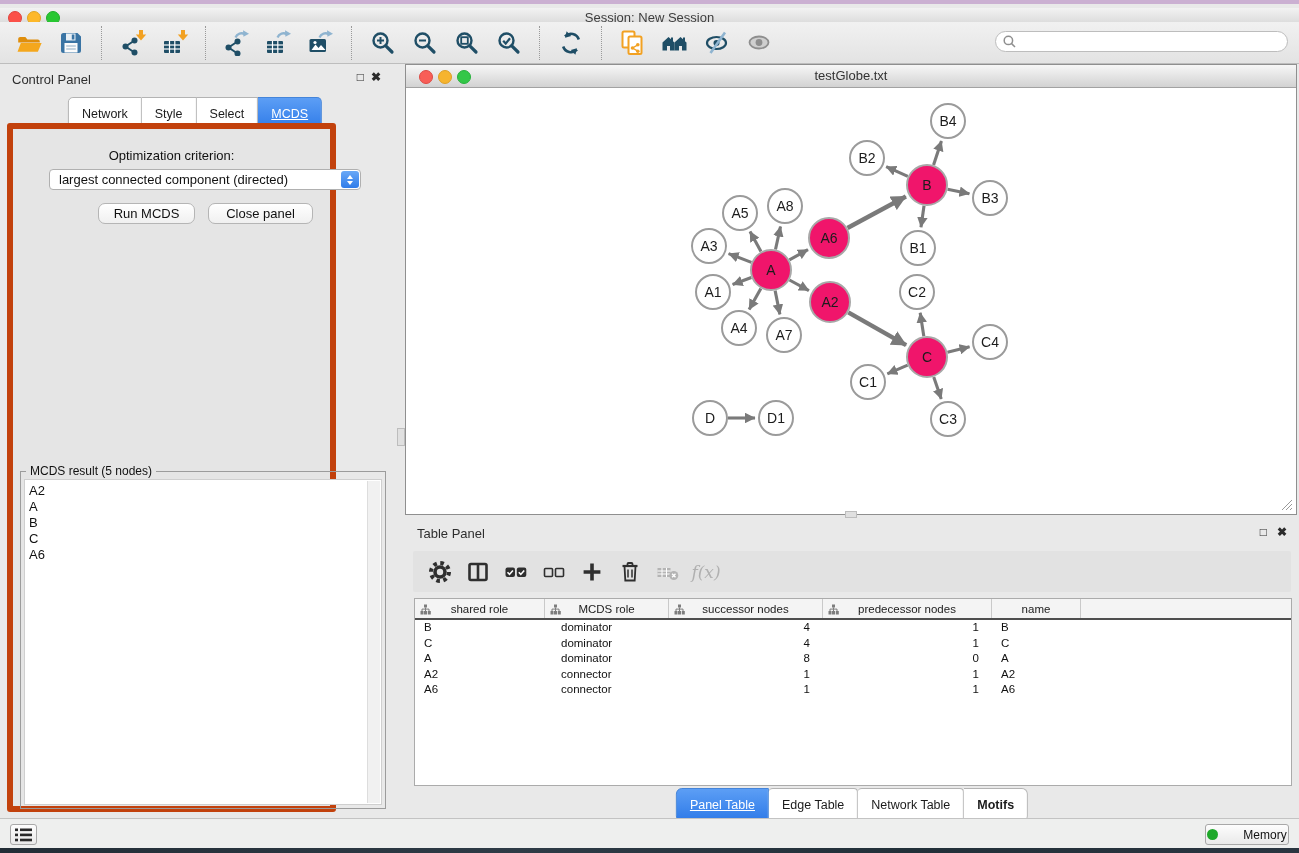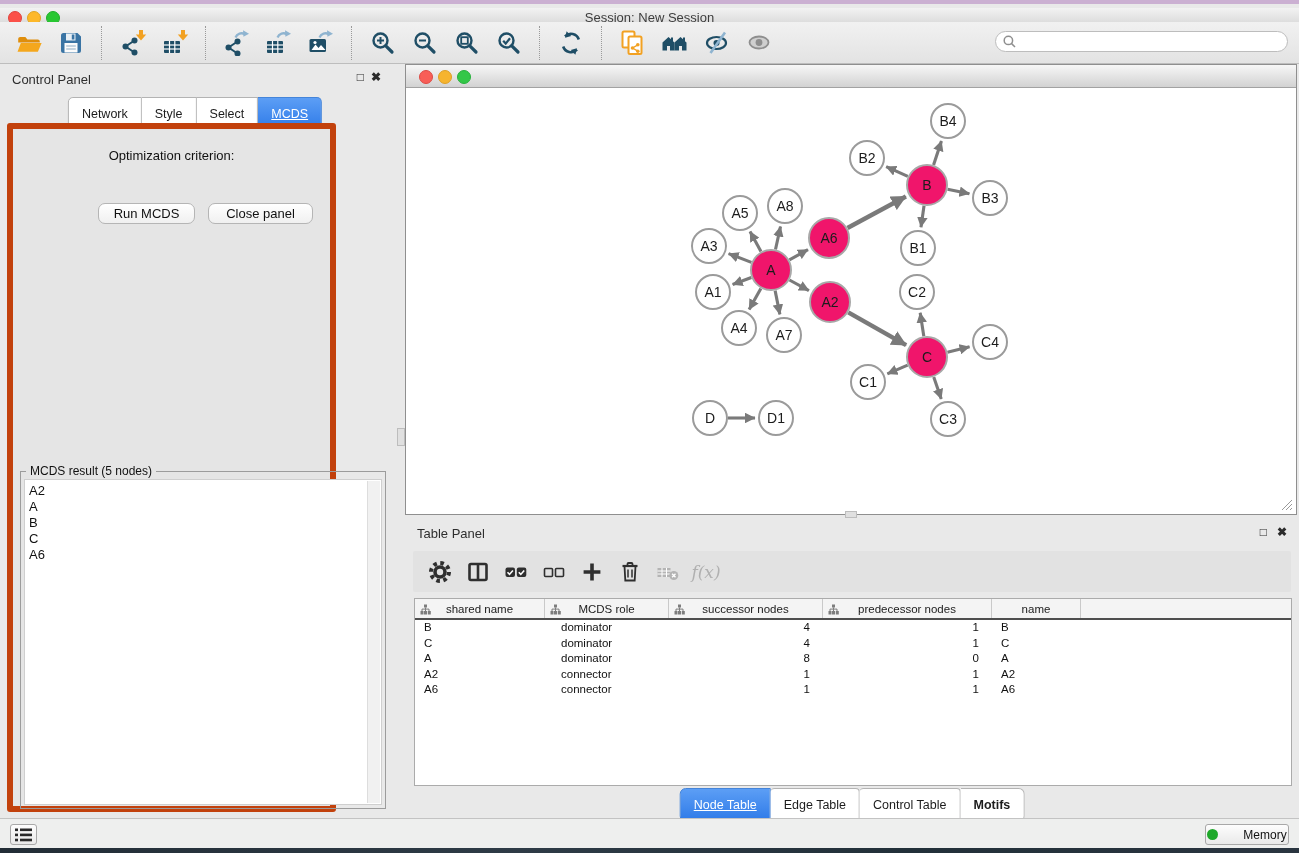--- a/index.html
+++ b/index.html
@@ -276,20 +276,27 @@
     <div class="winbtn" style="right:26px;">□</div>
     <div class="winbtn" style="right:9px;font-weight:bold;">✖</div>
     <div class="cp-tabs" id="cp-tabs">
         <div class="seg first">Network</div>
         <div class="seg">Style</div>
         <div class="seg">Select</div>
         <div class="seg last sel">MCDS</div>
       </div>
     <div class="cp-content">
       <div class="opt-label">Optimization criterion:</div>
+      <div class="combo">
+        <div class="combo-text">largest connected component (directed)</div>
+        <div class="combo-step">
+            <div class="chev-up"></div>
+            <div class="chev-dn"></div>
+          </div>
+      </div>
       <div class="cp-btn" style="left:85px;width:97px;">Run MCDS</div>
       <div class="cp-btn" style="left:195px;width:105px;">Close panel</div>
       <div class="fieldset">
         <div class="legend">MCDS result (5 nodes)</div>
         <div class="listbox">
           <div class="items" id="mcds-list">
               <div class="item">A2</div>
               <div class="item">A</div>
               <div class="item">B</div>
               <div class="item">C</div>
@@ -299,20 +306,21 @@
         </div>
       </div>
     </div>
   </div>
 
   <div class="abs network-window">
     <div class="nw-titlebar">
       <span class="nw-light" style="left:13px;background:#f85e57;border:0.5px solid #dd4b45;"></span>
       <span class="nw-light" style="left:32px;background:#f6b42e;border:0.5px solid #dd9f26;"></span>
       <span class="nw-light" style="left:51px;background:#33c748;border:0.5px solid #28b13c;"></span>
+      <div class="nw-title">testGlobe.txt</div>
     </div>
     <div class="nw-canvas" id="graph-canvas">
         <svg width="890" height="427" viewBox="0 0 890 427" style="position:absolute;left:0;top:0;">
           <defs>
             <marker id="arr" viewBox="0 0 10 10" refX="9.5" refY="5" markerWidth="3.4" markerHeight="3.4" orient="auto">
               <path d="M0 0 L10 5 L0 10 z" fill="#7a7a7a"></path>
             </marker>
           </defs>
           <line x1="345.36505194732655" y1="189.4477389165313" x2="326.63494805267345" y2="196.5522610834687" stroke="#7a7a7a" stroke-width="3.1" marker-end="url(#arr)"></line>
           <line x1="345.4160699362441" y1="174.41912384628804" x2="322.5839300637559" y2="165.58087615371196" stroke="#7a7a7a" stroke-width="3.1" marker-end="url(#arr)"></line>
@@ -497,21 +505,21 @@
           <div class="th nb">
             <svg class="mini" width="11" height="11" viewBox="0 0 11 11">
               <g fill="#7d7d7d">
                 <rect x="4" y="0.5" width="3" height="3"></rect>
                 <rect x="0.5" y="7" width="3" height="3.5"></rect>
                 <rect x="4" y="7" width="3" height="3.5"></rect>
                 <rect x="7.8" y="7" width="3" height="3.5"></rect>
               </g>
               <path d="M5.5 3.5v1.6M2 7V5.1h7V7M5.5 5.1V7" stroke="#7d7d7d" fill="none"></path>
             </svg>
-            <span>shared name</span>
+            <span>shared role</span>
           </div>
           <div class="th">
             <svg class="mini" width="11" height="11" viewBox="0 0 11 11">
               <g fill="#7d7d7d">
                 <rect x="4" y="0.5" width="3" height="3"></rect>
                 <rect x="0.5" y="7" width="3" height="3.5"></rect>
                 <rect x="4" y="7" width="3" height="3.5"></rect>
                 <rect x="7.8" y="7" width="3" height="3.5"></rect>
               </g>
               <path d="M5.5 3.5v1.6M2 7V5.1h7V7M5.5 5.1V7" stroke="#7d7d7d" fill="none"></path>
@@ -584,23 +592,23 @@
             <div class="td" style="text-align: left; padding: 0px 0px 0px 9px;">A6</div>
             <div class="td" style="text-align: left; padding: 0px 0px 0px 17px;">connector</div>
             <div class="td" style="text-align: right; padding: 0px 12px 0px 0px;">1</div>
             <div class="td" style="text-align: right; padding: 0px 12px 0px 0px;">1</div>
             <div class="td" style="text-align: left; padding: 0px 0px 0px 10px;">A6</div>
             <div class="td"></div>
           </div>
         </div>
     </div>
     <div class="tp-tabs" id="tp-tabs">
-        <div class="seg first sel">Node Table</div>
+        <div class="seg first sel">Panel Table</div>
         <div class="seg">Edge Table</div>
-        <div class="seg">Control Table</div>
+        <div class="seg">Network Table</div>
         <div class="seg last">Motifs</div>
       </div>
   </div>
 
   <div class="abs status-bar">
     <div class="sq-btn" style="left:10px;width:27px;">
       <svg width="17" height="14" viewBox="0 0 17 14">
           <g fill="#2a2a2a">
             <rect x="0" y="0.5" width="3" height="2.6"></rect>
             <rect x="5" y="0.5" width="12" height="2.6"></rect>

